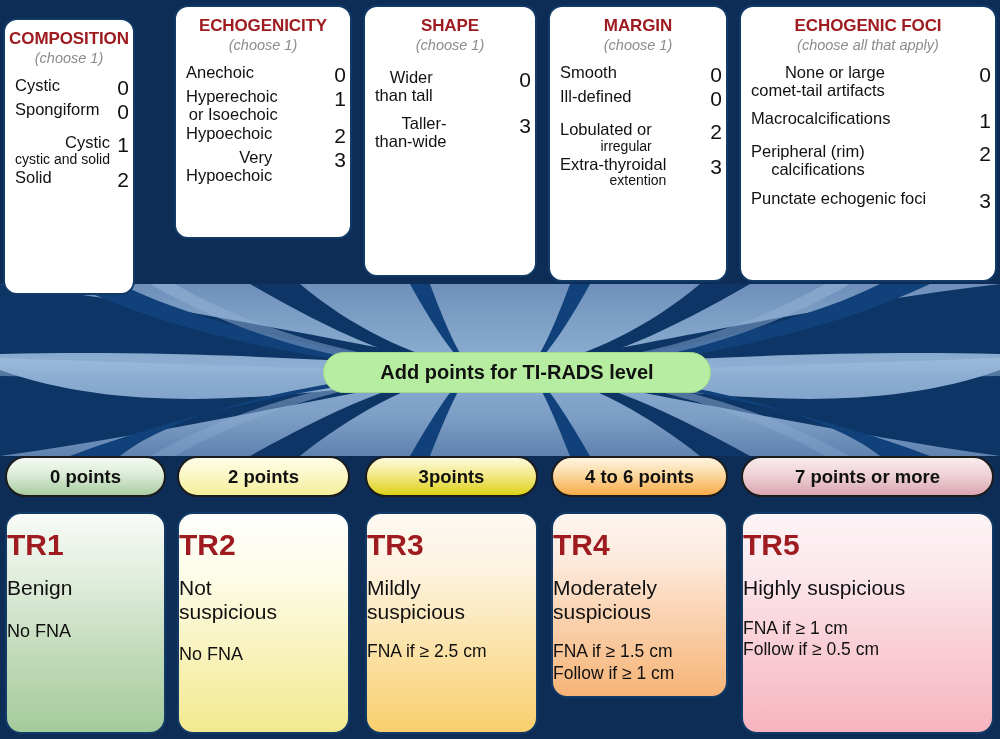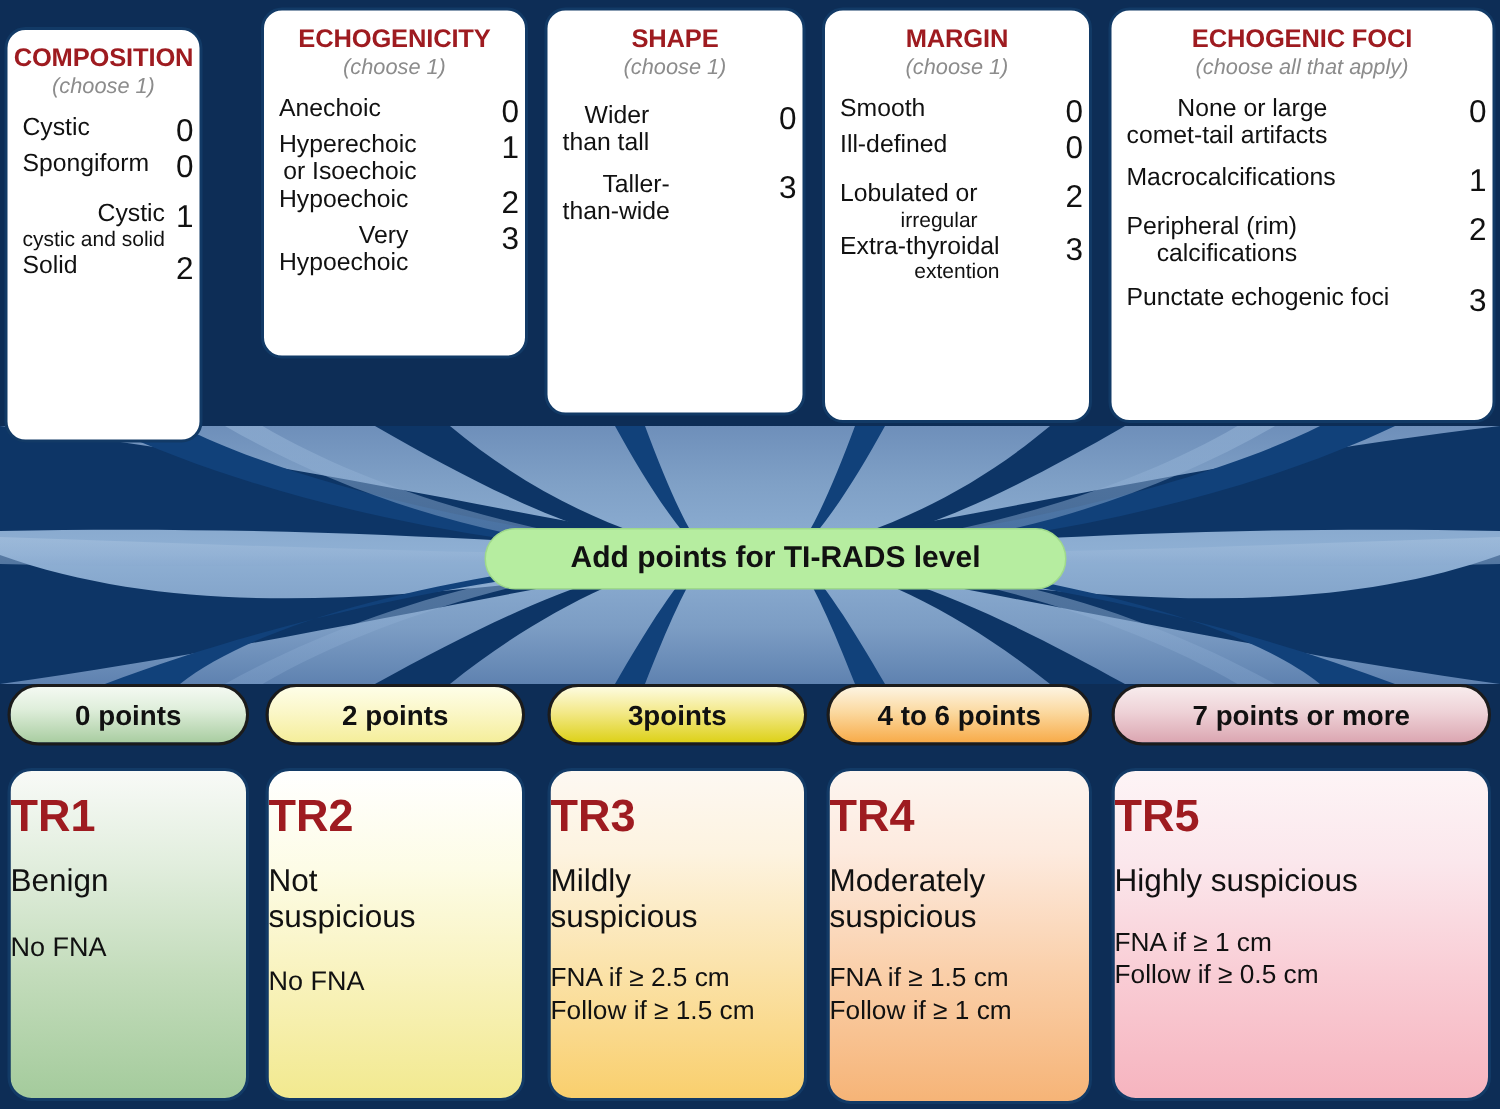--- a/index.html
+++ b/index.html
@@ -313,25 +313,24 @@
       <div>No FNA</div>
     </div>
   </div>
 
   <div class="trcard" style="left:365px;top:512px;width:173px;height:222px;background:linear-gradient(180deg,#fdf8f2 0%,#fdf3e0 25%,#fbe3ab 60%,#f9cf6d 100%);">
     <div class="tr-name">TR3</div>
     <div class="tr-desc" style="white-space:pre-line;"><span>Mildly
 suspicious</span></div>
     <div class="tr-actions">
       <div>FNA if ≥ 2.5 cm</div>
-      <div>Follow if ≥ 1.5 cm</div>
-    </div>
-  </div>
-
-  <div class="trcard" style="left:551px;top:512px;width:177px;height:224px;background:linear-gradient(180deg,#fdf5f0 0%,#fdeade 25%,#fad0ab 60%,#f6b477 100%);">
+    </div>
+  </div>
+
+  <div class="trcard" style="left:551px;top:512px;width:177px;height:186px;background:linear-gradient(180deg,#fdf5f0 0%,#fdeade 25%,#fad0ab 60%,#f6b477 100%);">
     <div class="tr-name">TR4</div>
     <div class="tr-desc" style="white-space:pre-line;"><span>Moderately
 suspicious</span></div>
     <div class="tr-actions">
       <div>FNA if ≥ 1.5 cm</div>
       <div>Follow if ≥ 1 cm</div>
     </div>
   </div>
 
   <div class="trcard" style="left:741px;top:512px;width:253px;height:222px;background:linear-gradient(180deg,#fdf4f6 0%,#fbe7ec 28%,#f9cdd5 62%,#f6b4bf 100%);">

